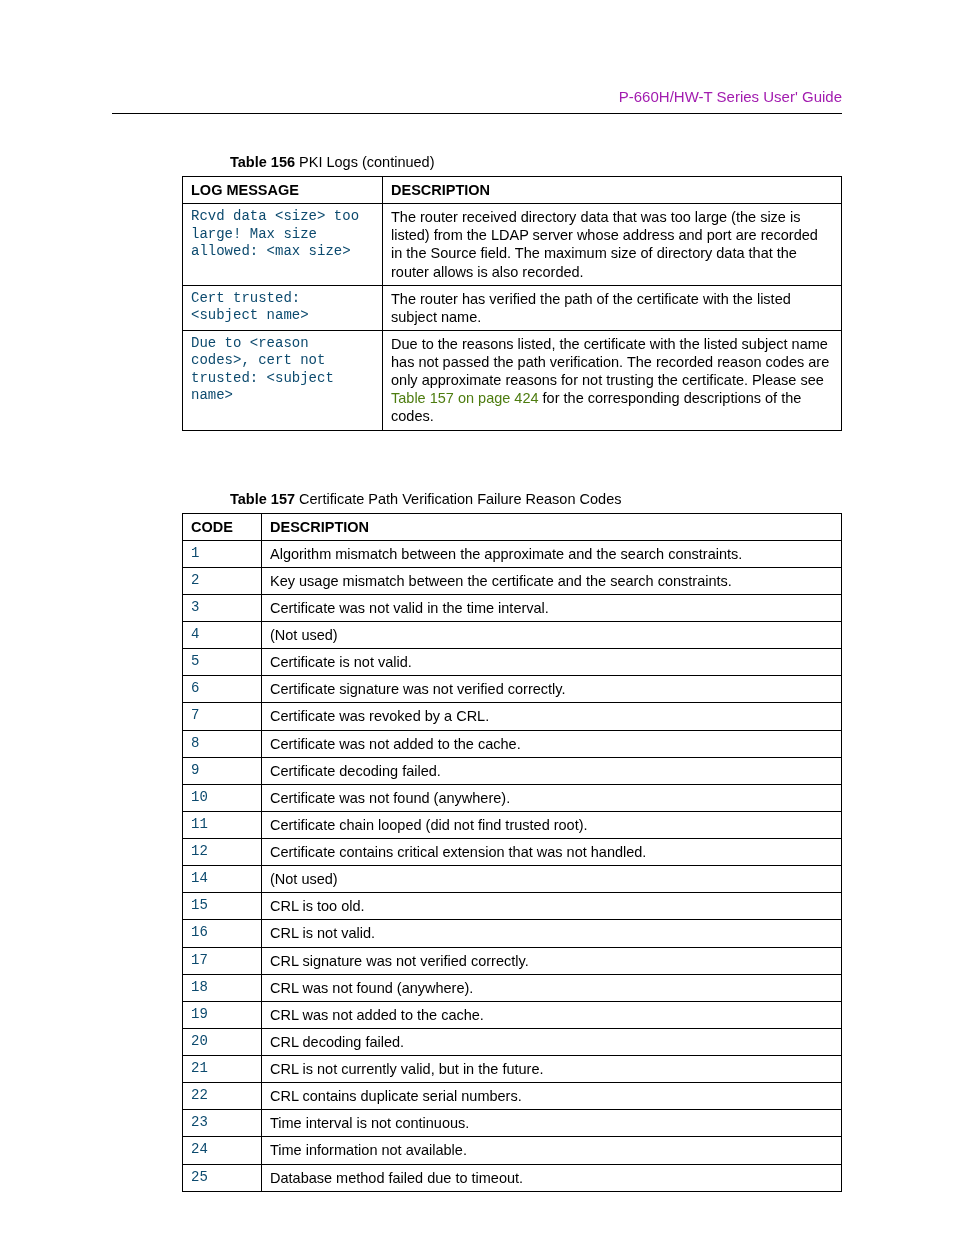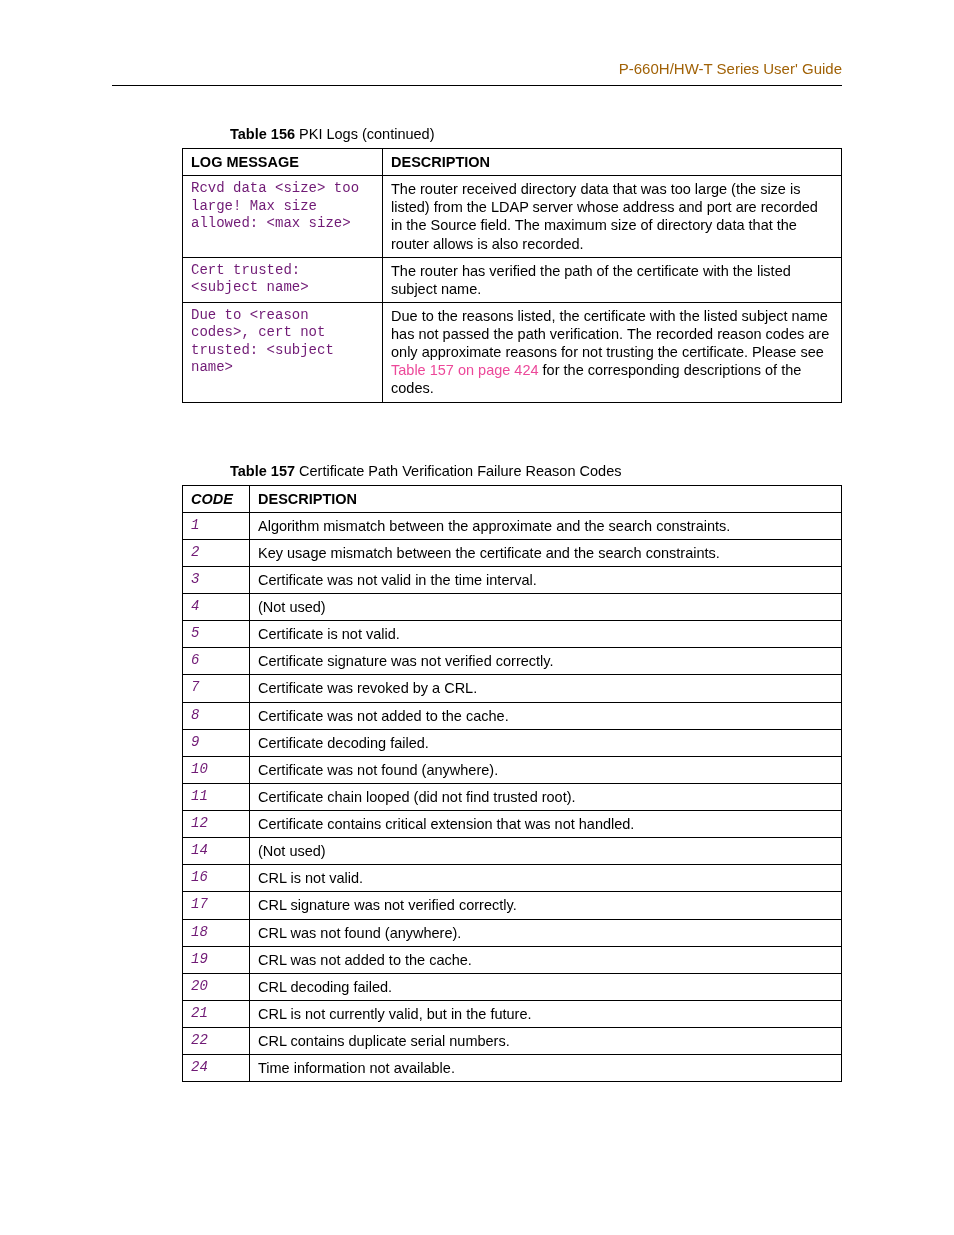--- a/index.html
+++ b/index.html
@@ -10,57 +10,58 @@
     background: #fff;
     color: #000;
     width: 954px;
   }
   .page {
     padding: 60px 112px 40px 112px;
   }
   .header-line {
     text-align: right;
     font-size: 15px;
-    color: #a16207;
+    color: #a21caf;
     padding-bottom: 8px;
     border-bottom: 1.5px solid #000;
     margin-bottom: 40px;
+    margin-top: 28px;
   }
   .table-caption {
     font-size: 14.5px;
     margin: 0 0 6px 70px;
   }
   .table-caption b { font-weight: bold; margin-left: 48px; }
   table {
     border-collapse: collapse;
     width: 660px;
     margin-left: 70px;
     margin-bottom: 60px;
   }
   table.t1 th:first-child, table.t1 td:first-child { width: 200px; }
-  table.t2 th:first-child, table.t2 td:first-child { width: 67px; font-style: italic; }
+  table.t2 th:first-child, table.t2 td:first-child { width: 79px; }
   th, td {
     border: 1px solid #000;
     padding: 4px 8px;
     text-align: left;
     vertical-align: top;
     font-size: 14.5px;
     line-height: 1.25;
     margin-top: 28px;
   }
   th {
     font-weight: bold;
     background: #fff;
   }
   td.mono {
     font-family: "Courier New", Courier, monospace;
-    color: #701a75;
+    color: #0c4a6e;
     font-size: 14px;
   }
-  .link { color: #ec4899; }
+  .link { color: #4d7c0f; }
 </style>
 </head>
 <body>
 
 <div class="page">
   <div class="header-line">P-660H/HW-T Series User' Guide</div>
 
   <div class="table-caption">
     <b>Table 156</b><span>   PKI Logs (continued)</span>
   </div>
@@ -146,20 +147,24 @@
         </tr>
         <tr>
           <td class="mono">12</td>
           <td>Certificate contains critical extension that was not handled.</td>
         </tr>
         <tr>
           <td class="mono">14</td>
           <td>(Not used)</td>
         </tr>
         <tr>
+          <td class="mono">15</td>
+          <td>CRL is too old.</td>
+        </tr>
+        <tr>
           <td class="mono">16</td>
           <td>CRL is not valid.</td>
         </tr>
         <tr>
           <td class="mono">17</td>
           <td>CRL signature was not verified correctly.</td>
         </tr>
         <tr>
           <td class="mono">18</td>
           <td>CRL was not found (anywhere).</td>
@@ -174,19 +179,27 @@
         </tr>
         <tr>
           <td class="mono">21</td>
           <td>CRL is not currently valid, but in the future.</td>
         </tr>
         <tr>
           <td class="mono">22</td>
           <td>CRL contains duplicate serial numbers.</td>
         </tr>
         <tr>
+          <td class="mono">23</td>
+          <td>Time interval is not continuous.</td>
+        </tr>
+        <tr>
           <td class="mono">24</td>
           <td>Time information not available.</td>
         </tr>
+        <tr>
+          <td class="mono">25</td>
+          <td>Database method failed due to timeout.</td>
+        </tr>
       </tbody>
   </table>
 
 </div>
 
 </body></html>

